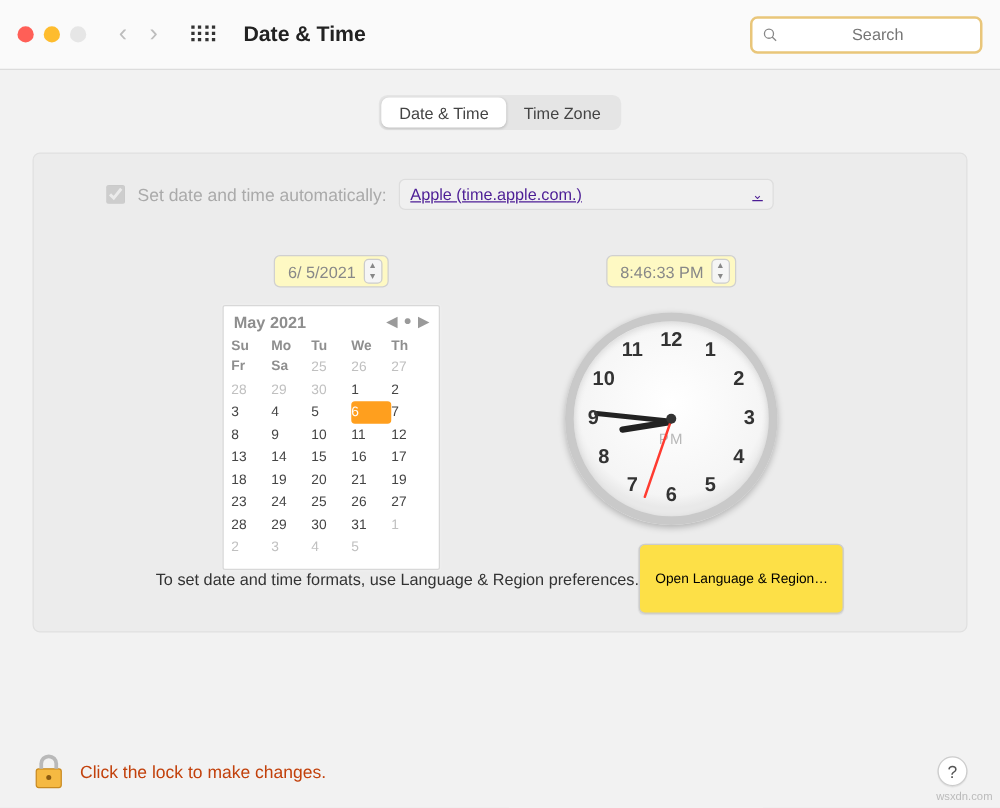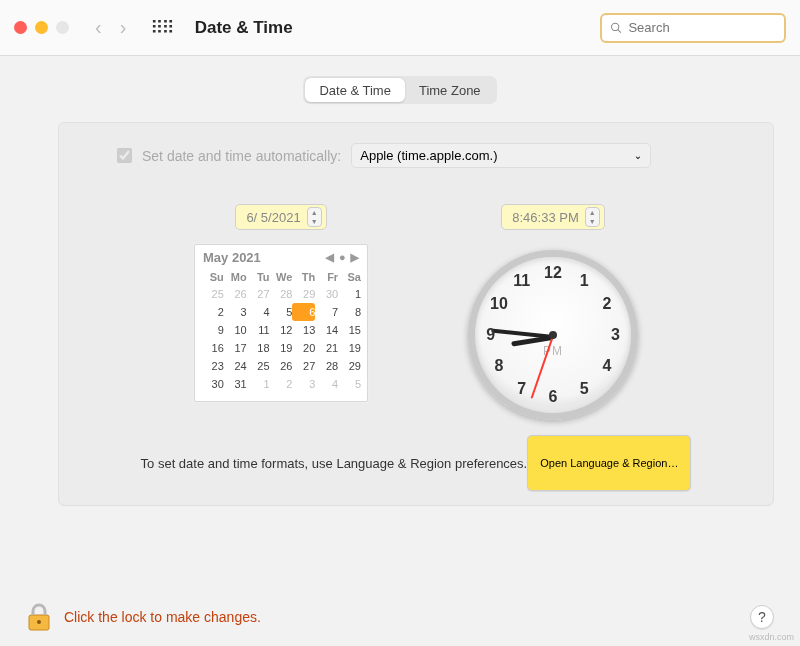--- a/index.html
+++ b/index.html
@@ -44,20 +44,21 @@
     gap: 6px;
   }
   .searchbox svg { width: 14px; height: 14px; stroke: #888; }
   .searchbox input {
     border: none;
     outline: none;
     font-size: 13px;
     width: 100%;
     background: transparent;
     color: #4c1d95;
+    text-align: center;
   }
   
   .win-body { padding: 20px 26px 14px; }
   .tabbar { display: flex; justify-content: center; }
   .segmented {
     display: flex;
     background: #e5e5e5;
     border-radius: 7px;
     padding: 2px;
     height: 28px;
@@ -76,36 +77,36 @@
     font-weight: 500;
   }
   .pane {
     margin-top: 18px;
     background: #ececec;
     border: 1px solid #e0e0e0;
     border-radius: 6px;
     padding: 20px 22px 14px;
     position: relative;
     height: 384px;
-    margin-left: 32px;
   }
   .auto-row { display: flex; align-items: center; gap: 10px; margin-left: 36px; }
   .auto-row input[type=checkbox] { width: 15px; height: 15px; }
   .auto-label { color: #aaa; font-size: 14px; }
   .time-server {
     border: 1px solid #ddd;
     border-radius: 5px;
     background: #f0f0f0;
-    color: #000000;
+    color: #4c1d95;
     font-size: 13px;
     padding: 4px 8px;
     width: 300px;
     display: flex;
     justify-content: space-between;
     align-items: center;
+    text-decoration: underline;
   }
   .cols { display: flex; margin-top: 36px; gap: 100px; justify-content: center; }
   .col { display: flex; flex-direction: column; align-items: center; }
   .stepper-field {
     background: #fef9c3;
     border: 1px solid #d0d0d0;
     border-radius: 5px;
     height: 26px;
     display: flex;
     align-items: center;
@@ -131,21 +132,21 @@
     margin-top: 14px;
     background: #fff;
     border: 1px solid #d8d8d8;
     border-radius: 2px;
     width: 174px;
     box-shadow: 0 0 0 1px #eee;
     padding: 5px 6px 8px;
   }
   .cal-head { display: flex; justify-content: space-between; align-items: center; color: #8e8e8e; font-weight: 700; font-size: 13px; padding: 0 2px 4px; }
   .cal-nav { display: flex; gap: 5px; font-size: 11px; color: #9a9a9a; }
-  .cal-grid { display: grid; grid-template-columns: repeat(7, 1fr); text-align: right; font-size: 11px; }
+  .cal-grid { display: grid; grid-template-columns: repeat(5, 1fr); text-align: left; font-size: 11px; }
   .cal-grid .dow { color: #8e8e8e; font-weight: 600; padding: 2px 0; }
   .cal-grid .d { padding: 3px 0; color: #444; }
   .cal-grid .d.out { color: #c0c0c0; }
   .cal-grid .d.sel { background: #ff9f1e; color: #fff; border-radius: 3px; }
   
   .clock {
     margin-top: 20px;
     width: 170px;
     height: 170px;
     border-radius: 50%;

